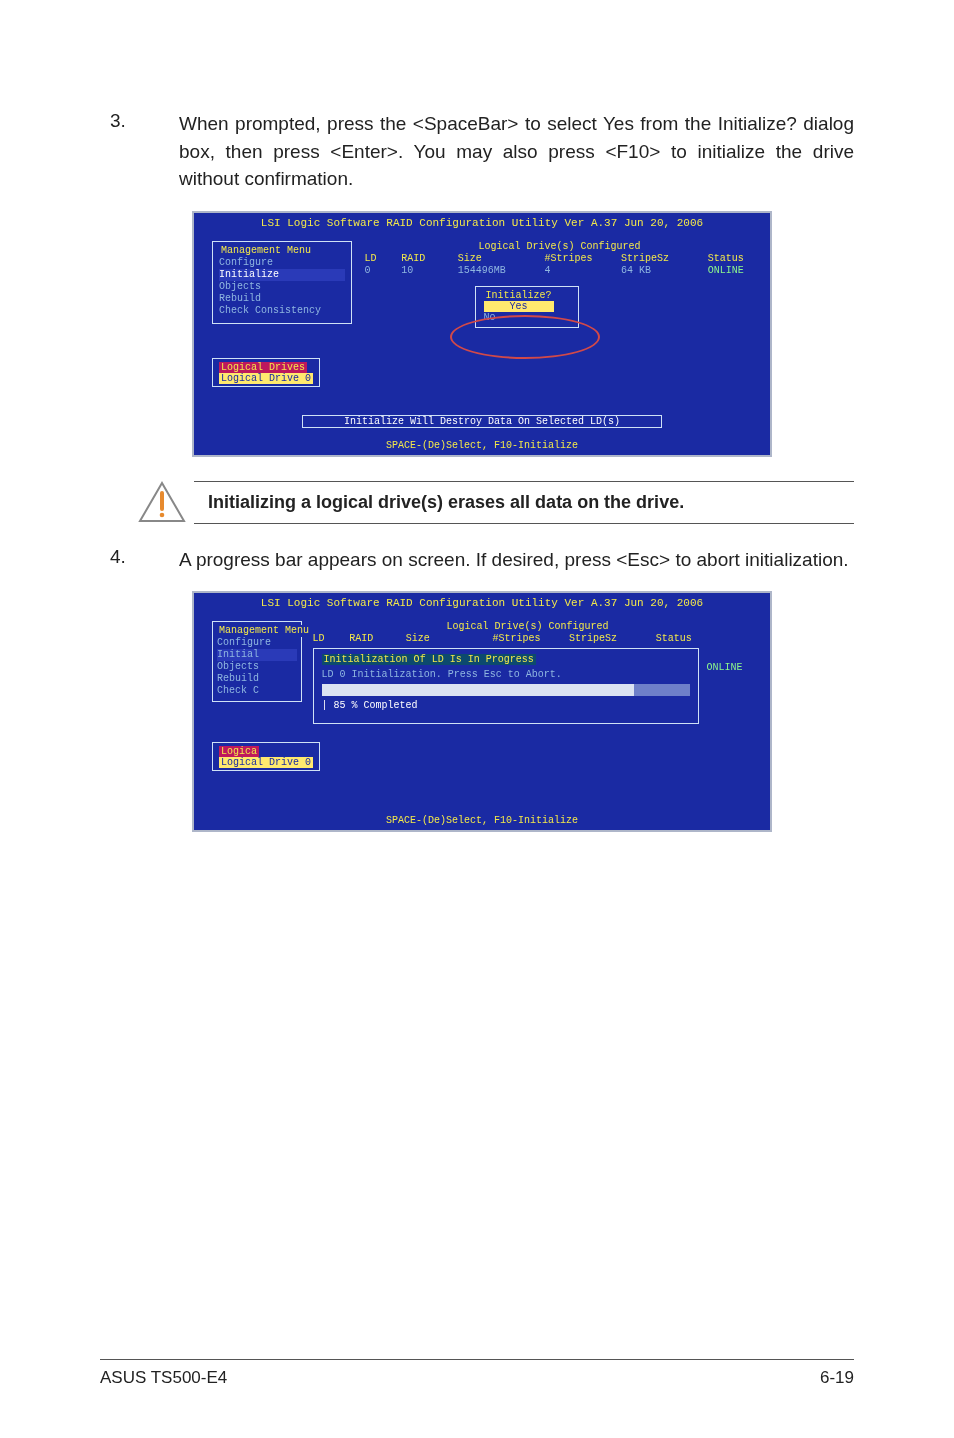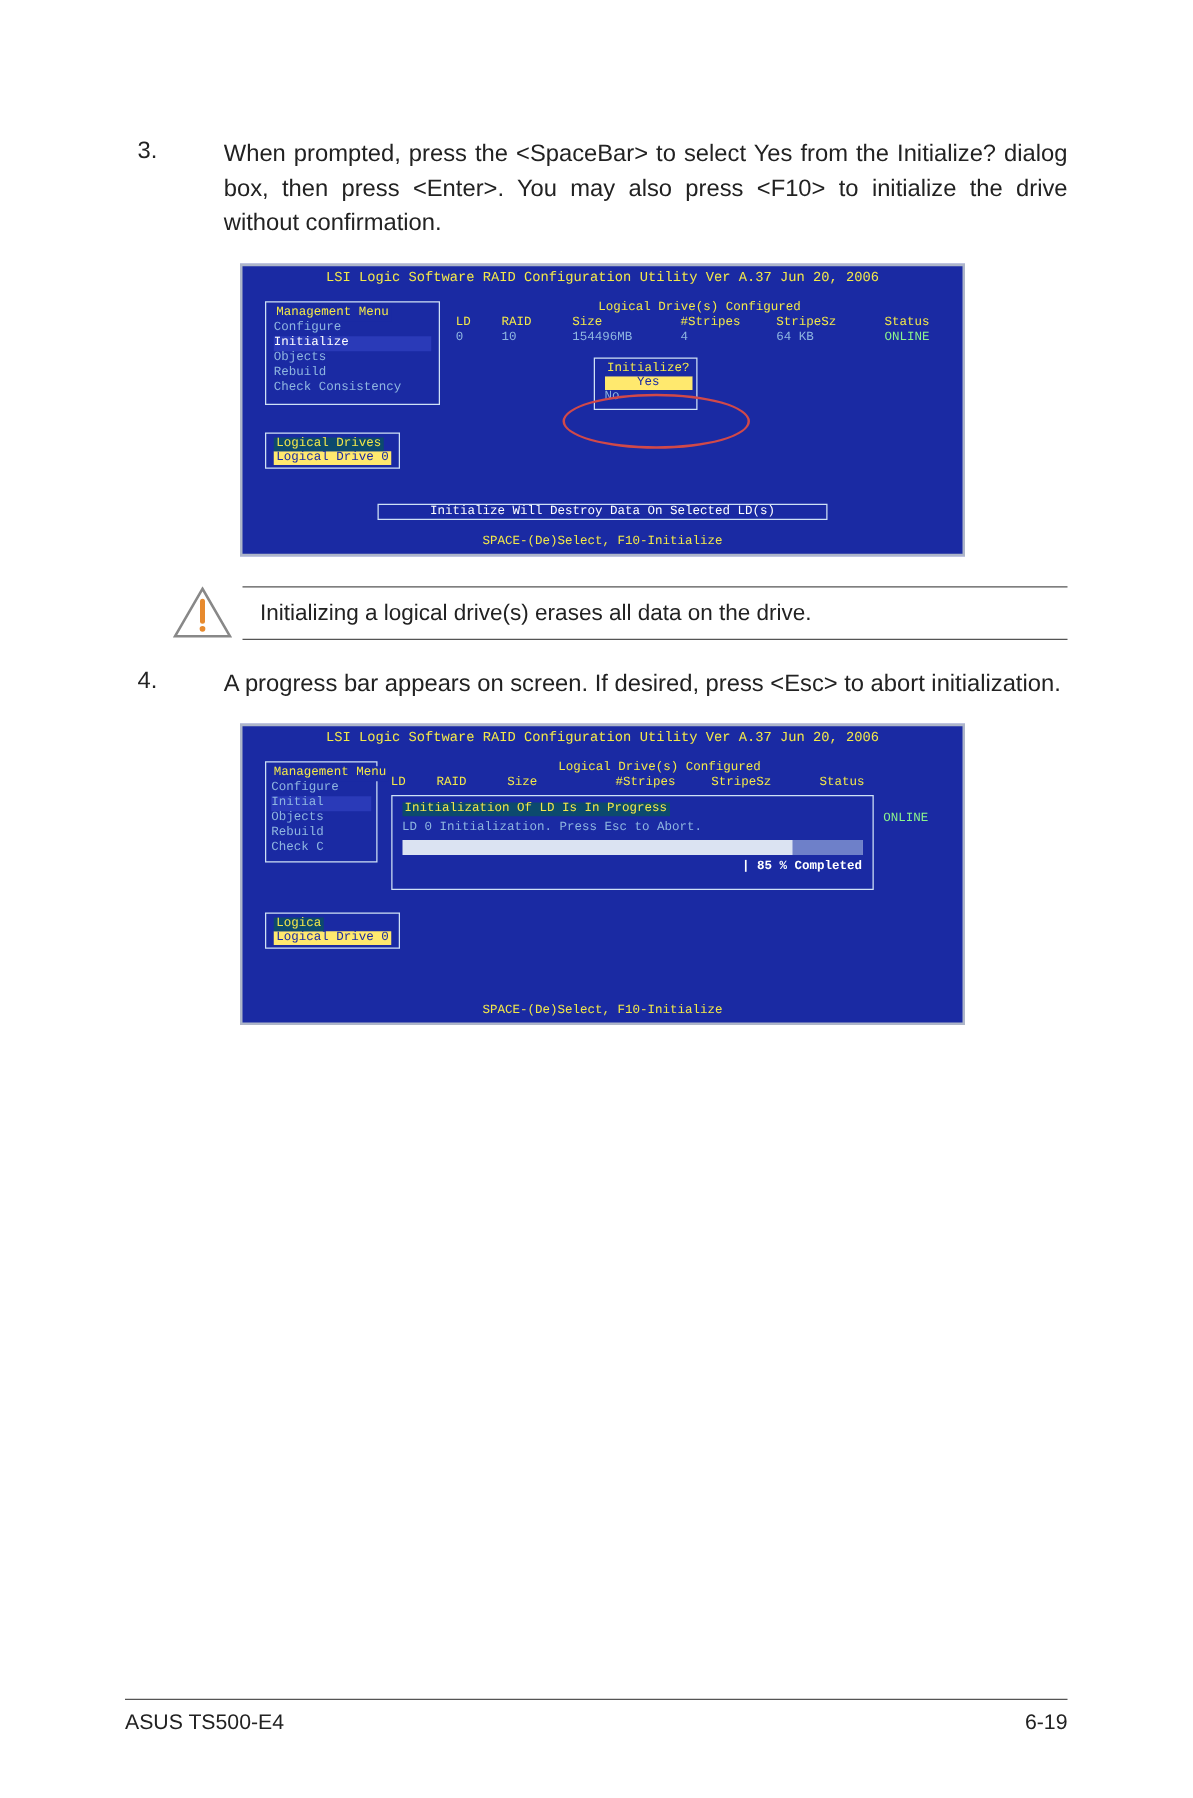--- a/index.html
+++ b/index.html
@@ -15,37 +15,37 @@
   .mgmt-box { border: 1px solid #cfe1f6; display: inline-block; vertical-align: top; width: 140px; padding: 2px 6px 6px 6px; margin-left: 8px; }
   .mgmt-box .legend { color: #f3e84a; font-size: 10px; margin-top: -8px; background: #1a2aa3; display: inline-block; padding: 0 2px; }
   .mgmt-box div { color: #8fb6e0; font-size: 10px; line-height: 1.2; }
   .mgmt-box .hl { color: #fff; background: #2a3ab8; }
   .table-area { display: inline-block; vertical-align: top; margin-left: 6px; width: 390px; }
   .table-area .tlegend { color: #f3e84a; font-size: 10px; text-align: center; }
   .thead span { color: #f3e84a; display: inline-block; font-size: 10px; }
   .trow span { color: #8fb6e0; display: inline-block; font-size: 10px; }
   .col-ld{width:30px;} .col-raid{width:50px;} .col-size{width:80px;} .col-str{width:70px;} .col-ssz{width:80px;} .col-stat{width:60px;}
   .onl { color: #8cf58c !important; }
-  .init-box { border: 1px solid #cfe1f6; display: inline-block; padding: 2px 3px 4px 8px; margin: 10px 0 0 110px; position: relative; }
+  .init-box { border: 1px solid #cfe1f6; display: inline-block; padding: 2px 24px 4px 8px; margin: 10px 0 12px 110px; position: relative; }
   .init-box .legend { color: #f3e84a; font-size: 10px; margin-top: -8px; background: #1a2aa3; display: inline-block; padding: 0 2px; }
   .init-box .opt { color: #8fb6e0; font-size: 10px; }
   .init-box .opt.sel { background: #ffe96e; color: #1a2aa3; text-align: center; }
   .ring { position: absolute; border: 2px solid #d14949; border-radius: 50%; }
   .ld-box { border: 1px solid #cfe1f6; display: inline-block; padding: 2px 6px 2px 6px; margin: 18px 0 0 8px; }
-  .ld-box .legend { color: #f3e84a; font-size: 10px; margin-top: -8px; background: #0c4a6e; display: inline-block; padding: 0 2px; }
+  .ld-box .legend { color: #f3e84a; font-size: 10px; margin-top: -8px; background: #be185d; display: inline-block; padding: 0 2px; }
   .ld-box .sel { background: #ffe96e; color: #1a2aa3; font-size: 10px; padding: 0 2px; }
   .msg-box { border: 1px solid #cfe1f6; display: block; text-align: center; margin: 28px auto 4px auto; width: 360px; padding: 0; color: #fff; font-size: 10px; }
   .footer-hint { text-align: center; color: #f3e84a; font-size: 10px; padding-bottom: 4px; }
   .progress-box { border: 1px solid #cfe1f6; margin: 4px 8px 0 0; padding: 4px 8px 8px 8px; }
   .progress-box .legend { color: #f3e84a; font-size: 10px; margin-top: -10px; background: #0c4a6e; display: inline-block; padding: 0 2px; }
   .progress-box .line { color: #8fb6e0; font-size: 10px; margin: 4px 0; }
   .bar-outer { background: #dbe3f2; height: 12px; width: 100%; position: relative; }
   .bar-inner { background: #6e80c9; position: absolute; right: 0; top: 0; bottom: 0; width: 15%; }
   .onl-side { color: #8cf58c; font-size: 10px; }
-  .note-row { display: flex; margin: 10px 0 22px 28px; }
+  .note-row { display: flex; margin: 10px 0 22px 28px; font-weight: bold; }
   .note-icon { width: 48px; height: 42px; position: relative; flex-shrink: 0; }
   .note-icon svg { width: 48px; height: 42px; }
   .note-text { border-top: 1px solid #555; border-bottom: 1px solid #555; padding: 10px 0 10px 14px; font-size: 18px; flex: 1; margin-left: 8px; }
   .page-footer { position: absolute; bottom: 50px; left: 100px; right: 100px; border-top: 1px solid #555; padding-top: 8px; display: flex; justify-content: space-between; font-size: 17px; color: #222; align-items: center; }
   .mgmt2 { display:inline-block; vertical-align:top; width:90px; border:1px solid #cfe1f6; padding:2px 4px 4px 4px; margin-left:8px; }
   .mgmt2 .legend{ color:#f3e84a; font-size:10px; margin-top:-8px; background:#1a2aa3; display:inline-block; padding:0 2px;}
   .mgmt2 div{ color:#8fb6e0; font-size:10px; line-height:1.2;}
   .right2 { display:inline-block; vertical-align:top; width:430px; margin-left:4px;}
 </style>
 </head>
@@ -147,21 +147,21 @@
             <span class="col-ssz" style="color:#f3e84a;display:inline-block;font-size:10px;">StripeSz</span>
             <span class="col-stat" style="color:#f3e84a;display:inline-block;font-size:10px;">Status</span>
           </div>
           <div style="display:flex; align-items:flex-start;">
             <div class="progress-box" style="flex:1;">
               <div class="legend">Initialization Of LD Is In Progress</div>
               <div class="line">LD 0 Initialization. Press Esc to Abort.</div>
               <div class="bar-outer">
                   <div class="bar-inner"></div>
                 </div>
-              <div class="line" style="text-align:right; color:#fff;font-weight:bold;">|  85 % Completed</div>
+              <div class="line" style="text-align:left; color:#fff;">|  85 % Completed</div>
             </div>
             <div class="onl-side" style="padding-top:18px;">ONLINE</div>
           </div>
         </div>
       </div>
       <div class="ld-box">
         <div class="legend">Logica</div>
         <div class="sel">Logical Drive 0</div>
       </div>
       <div style="height:36px;"></div>

